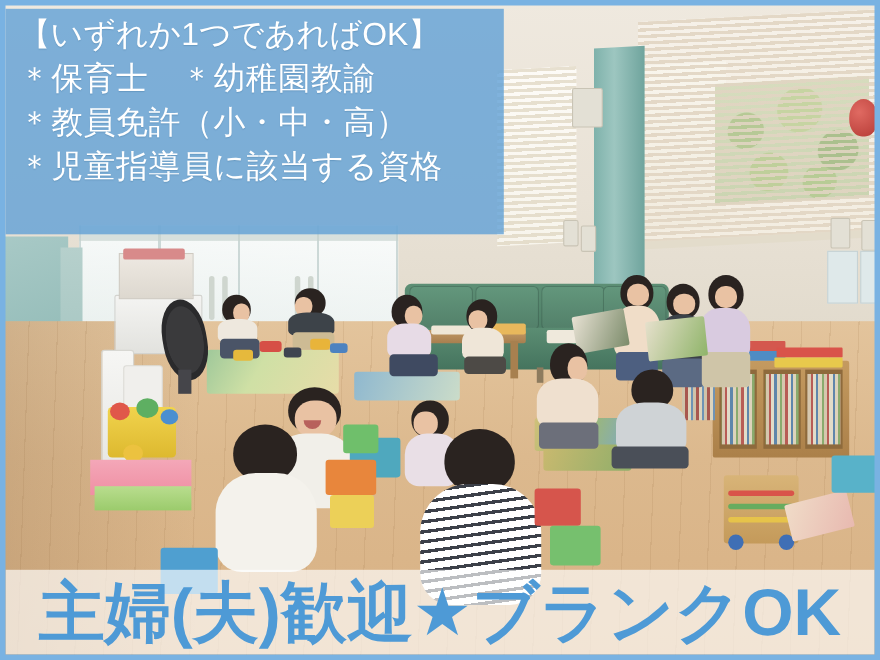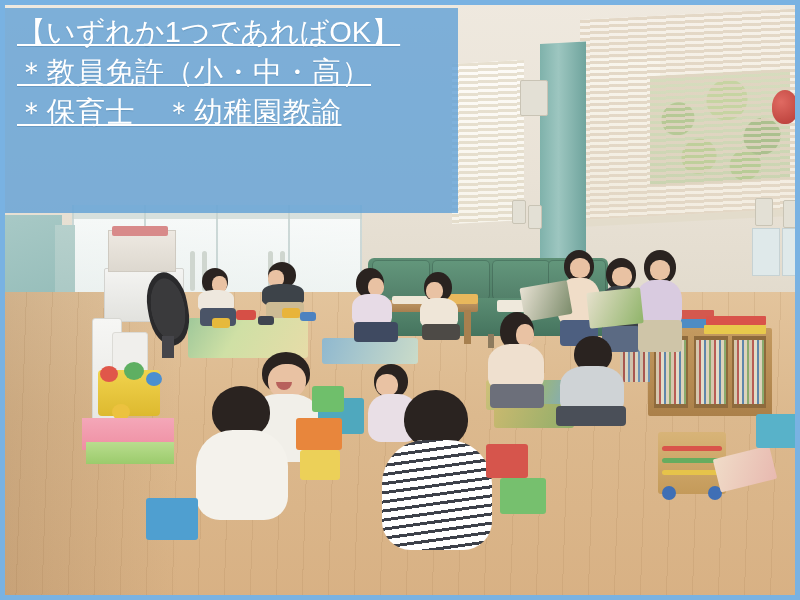--- a/index.html
+++ b/index.html
@@ -308,21 +308,20 @@
     box-sizing: border-box;
   }
   .panel-qualifications .line {
     color: #ffffff;
     font-size: 29px;
     line-height: 40px;
     letter-spacing: .5px;
     white-space: nowrap;
     font-weight: 500;
     text-shadow: 0 1px 1px rgba(40,90,130,.25);
-    text-decoration: underline;
   }
   .panel-qualifications .line.first { letter-spacing: 0px; }
 
   .band-news {
     position: absolute;
     left: 5px; top: 445px;
     width: 415px; height: 68px;
     background: rgba(255,255,255,.62);
     z-index: 22;
     display: flex;
@@ -563,21 +562,25 @@
     <div class="block" style="left:146px;top:498px;width:52px;height:42px;background:#4f9fd0;"></div>
     <div class="block" style="left:486px;top:444px;width:42px;height:34px;background:#d6554c;"></div>
     <div class="block" style="left:500px;top:478px;width:46px;height:36px;background:#76c06e;"></div>
     <div class="block" style="left:300px;top:450px;width:40px;height:30px;background:#ecd058;"></div>
     <div class="block" style="left:756px;top:414px;width:42px;height:34px;background:#58b2c9;"></div>
 
   </div>
 
   <div class="panel-qualifications">
     <div class="line first">【いずれか1つであればOK】</div>
+    <div class="line">＊保育士　＊幼稚園教諭</div>
     <div class="line">＊教員免許（小・中・高）</div>
-    <div class="line">＊保育士　＊幼稚園教諭</div>
+    <div class="line">＊児童指導員に該当する資格</div>
   </div>
 
 
+  <div class="band-main">
+    <div class="txt">主婦(夫)歓迎★ブランクOK</div>
+  </div>
 
   <div class="frame"></div>
 
 </div>
 
 </body></html>

